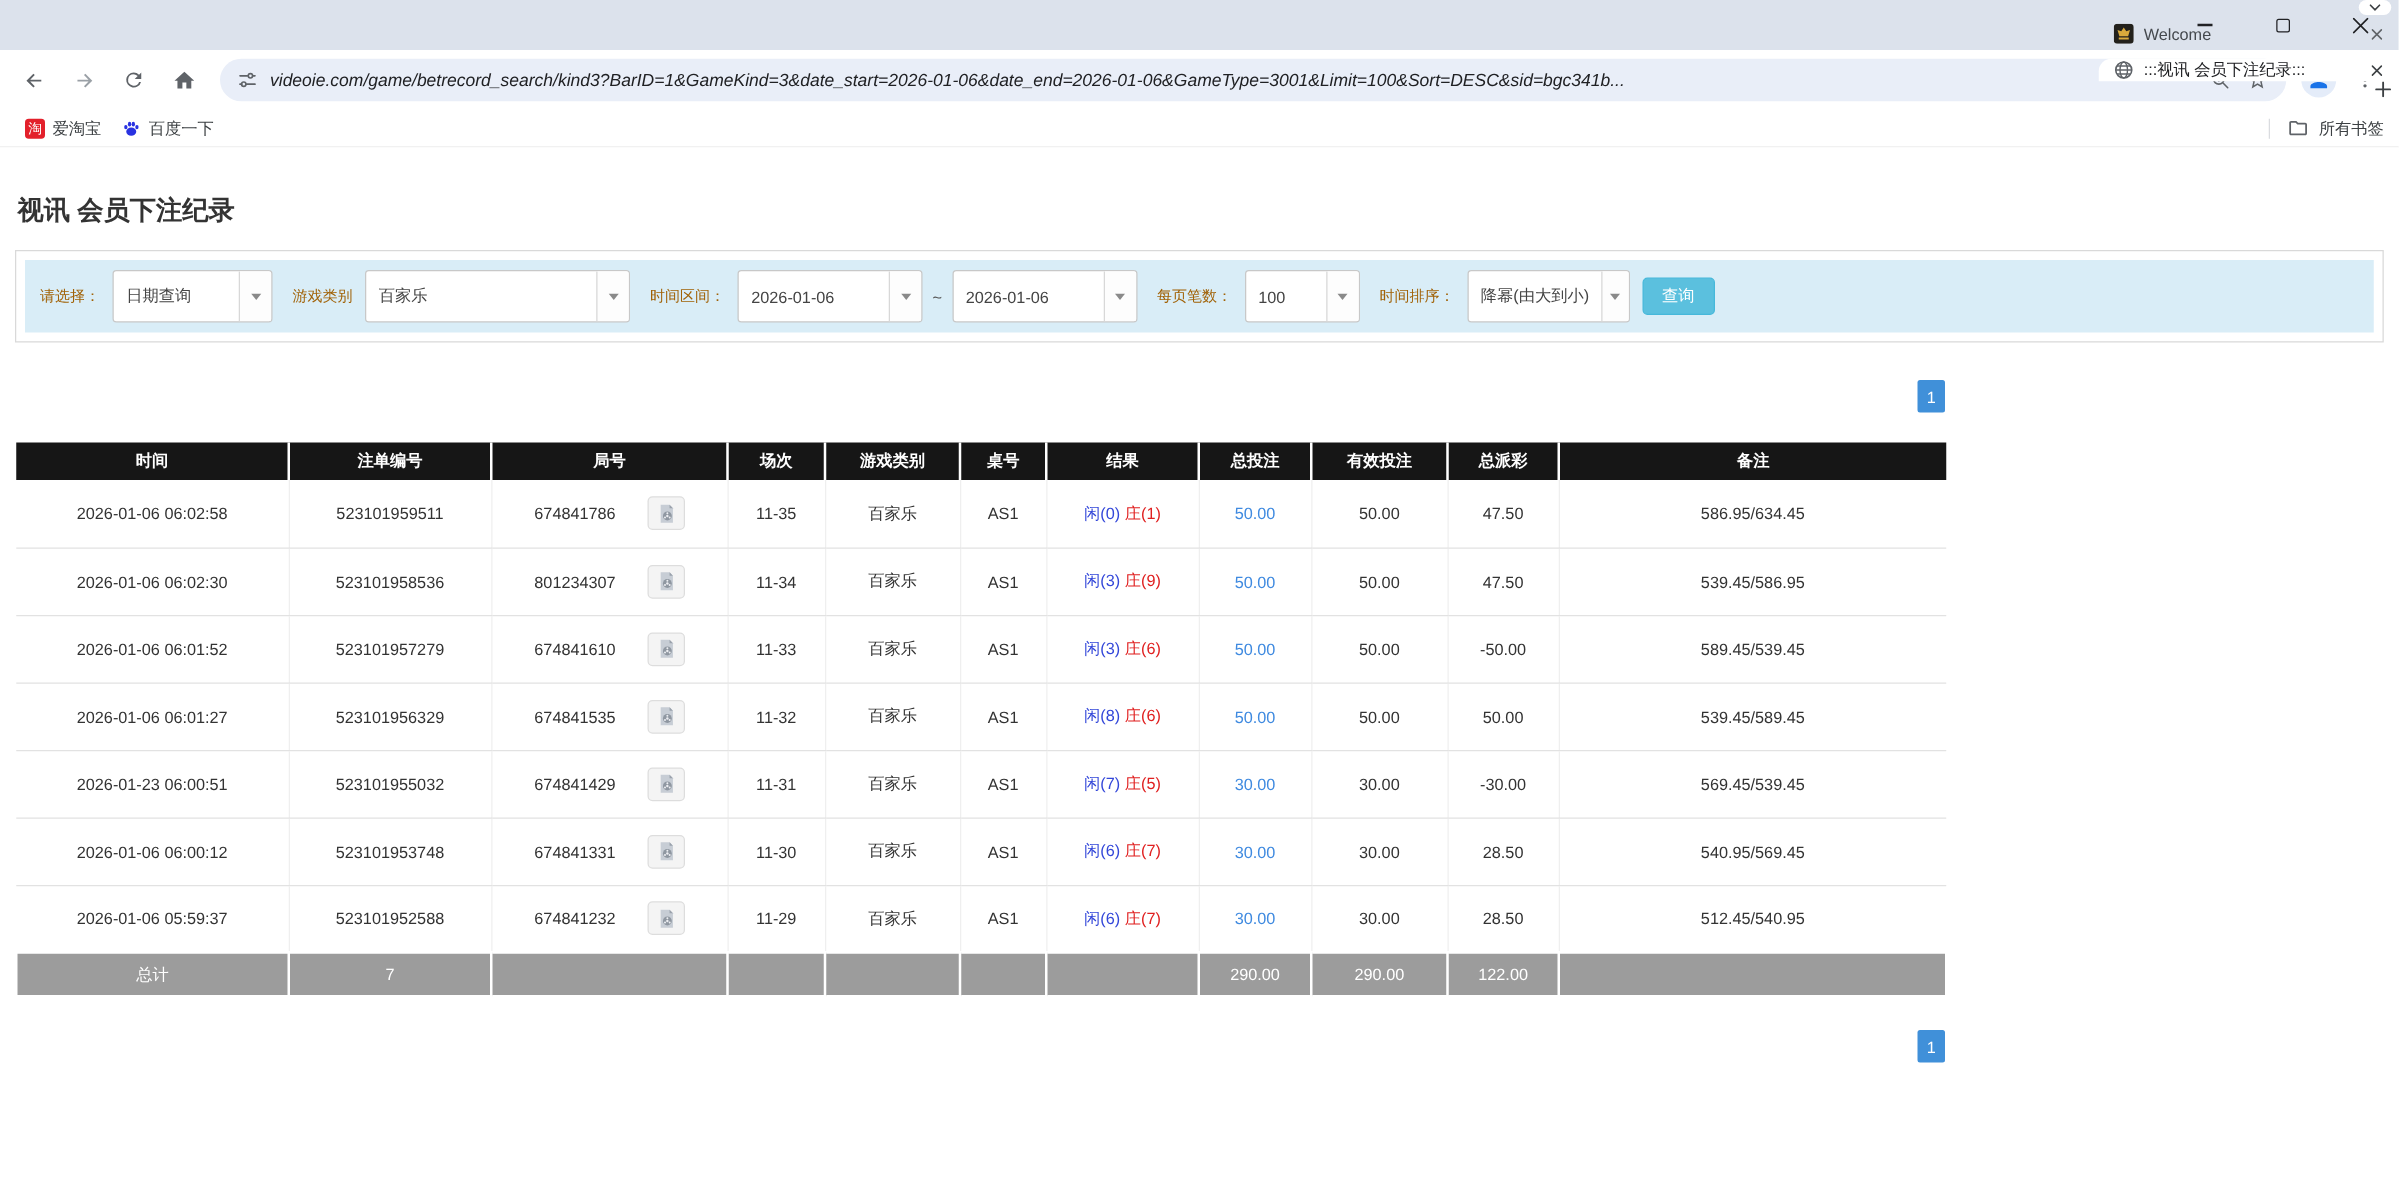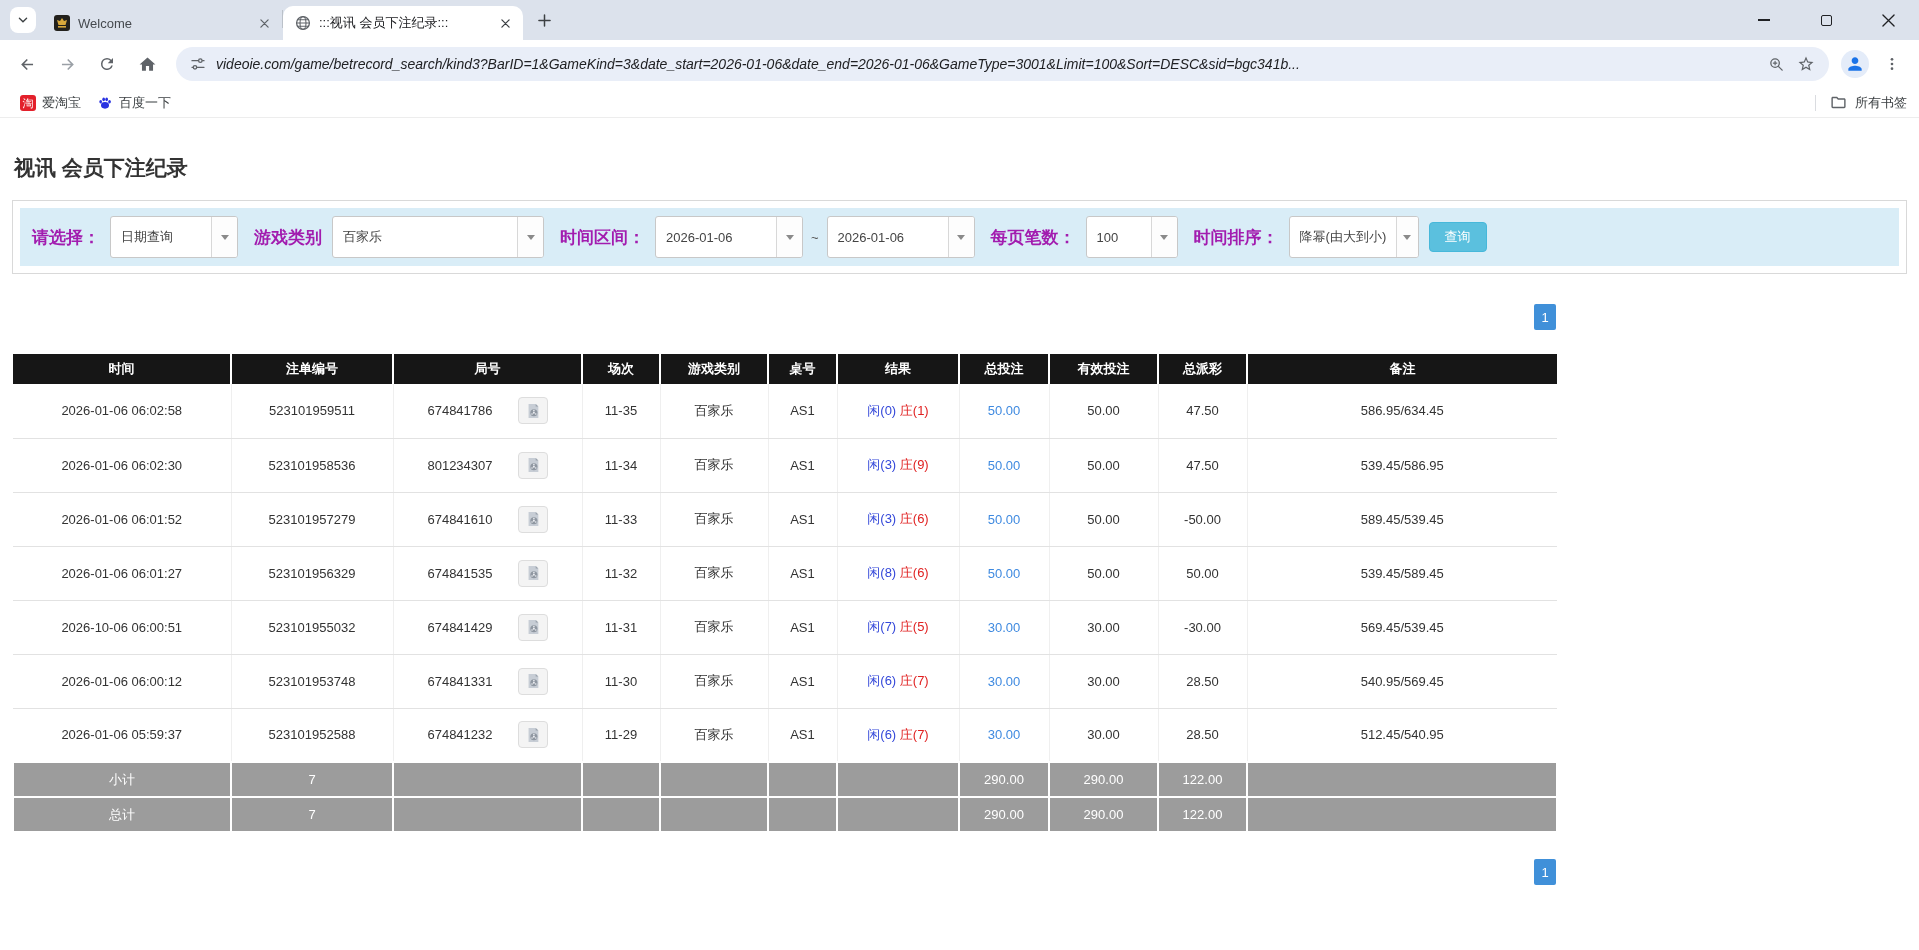--- a/index.html
+++ b/index.html
@@ -1,19 +1,19 @@
 <!DOCTYPE html>
 <html><head>
 <meta charset="utf-8">
 <style>
   * { margin:0; padding:0; box-sizing:border-box; }
   html,body { width:1919px; height:950px; overflow:hidden; font-family:"Liberation Sans", sans-serif; background:#fff; }
 
   
-  .tabstrip { height:40px; background:#dce2ec; display:flex; align-items:flex-end; padding-left:8px; position:relative; }
+  .tabstrip { height:40px; background:#dce2ec; display:flex; align-items:flex-end; padding-left:8px; position:relative;flex-direction:column; }
   .tab-search { width:26px; height:26px; margin:0 6px 7px 2px; background:#fff; border-radius:8px; display:flex; align-items:center; justify-content:center; }
   .tab { width:240px; height:34px; display:flex; align-items:center; padding:0 10px 0 12px; font-size:13px; color:#45494e; gap:8px; border-radius:10px 10px 0 0; }
   .tab.active { background:#fff; color:#202124; }
   .tab .title { flex:1; white-space:nowrap; overflow:hidden; text-overflow:ellipsis; }
   .tab-close { width:16px; height:16px; display:flex; align-items:center; justify-content:center; border-radius:50%; flex-shrink:0; }
   .tab-divider { width:1px; height:18px; background:#9aa0a6; margin-bottom:12px; opacity:.5; }
   .favicon { width:16px; height:16px; flex-shrink:0; }
   .newtab { width:26px; height:26px; margin:0 0 7px 8px; display:flex; align-items:center; justify-content:center; }
   .win-controls { position:absolute; right:0; top:0; height:40px; display:flex; }
   .win-btn { width:62px; height:40px; display:flex; align-items:center; justify-content:center; }
@@ -31,21 +31,21 @@
   .bm-item { display:flex; align-items:center; gap:6px; padding:0 8px; height:24px; border-radius:12px; }
   .bm-right { margin-left:auto; display:flex; align-items:center; gap:8px; }
   .bm-divider { width:1px; height:16px; background:#dadce0; margin-right:6px; }
   .ticon { width:16px; height:16px; border-radius:3px; background:#e3202b; color:#fff; font-size:11px; line-height:16px; text-align:center; flex-shrink:0; }
 
   
   .content { padding:0 12px; background:#fff; }
   .page-title { font-size:21px; font-weight:bold; color:#333; padding:36px 0 18px 2px; }
   .filter-outer { border:1px solid #d9d9d9; padding:7px; background:#fff; }
   .filter-bar { background:#d9edf7; display:flex; align-items:center; padding:8px 10px; gap:6px; }
-  .f-label { color:#a21caf; font-weight:bold; font-size:17px; margin:0 4px 0 10px; white-space:nowrap; }
+  .f-label { color:#a16207; font-weight:normal; font-size:12px; margin:0 4px 0 10px; white-space:nowrap; }
   .f-label:first-child { margin-left:2px; }
   .combo { display:inline-flex; align-items:stretch; height:42px; background:#fff; border:1px solid #c8c8c8; border-radius:3px; overflow:hidden; flex-shrink:0; }
   .combo-text { display:flex; align-items:center; padding:0 10px; font-size:13px; color:#444; flex:1; white-space:nowrap; }
   .combo-arrow { width:26px; border-left:1px solid #d8d8d8; display:flex; align-items:center; justify-content:center; background:#fdfdfd; }
   .arrow-tri { width:0; height:0; border-left:4px solid transparent; border-right:4px solid transparent; border-top:5px solid #8a8a8a; }
   .tilde { color:#555; font-size:13px; margin:0 2px; }
   .query-btn { height:30px; padding:0 15px; background:#5bc0de; border:1px solid #46b8da; border-radius:4px; color:#fff; font-size:13px; margin-left:4px; display:flex; align-items:center; }
 
   .info-bar { margin-top:22px; background:#dff0d8; height:38px; display:flex; align-items:center; justify-content:space-between; padding:0 16px; font-size:13px; }
   .info-left { color:#3c763d; }
@@ -408,21 +408,21 @@
             <td>11-32</td>
             <td>百家乐</td>
             <td>AS1</td>
             <td><span class="res-player">闲(8)</span> <span class="res-banker">庄(6)</span></td>
             <td><span class="bet-link">50.00</span></td>
             <td>50.00</td>
             <td>50.00</td>
             <td>539.45/589.45</td>
           </tr>
           <tr>
-            <td>2026-10-06 06:00:51</td>
+            <td>2026-01-23 06:00:51</td>
             <td>523101955032</td>
             <td><span class="round-wrap">
                 <span>674841429</span>
                 <span class="video-btn">
                   <svg width="16" height="16" viewBox="0 0 18 18">
                     <path d="M4 1h8l3 3v13H4z" fill="#c7cdd5"></path>
                     <path d="M12 1l3 3h-3z" fill="#9aa2ac"></path>
                     <circle cx="10" cy="11" r="4" fill="#8f97a1"></circle>
                     <circle cx="10" cy="11" r="1.1" fill="#eceef2"></circle>
                     <circle cx="10" cy="8.6" r="0.9" fill="#eceef2"></circle>
@@ -487,33 +487,20 @@
             <td>百家乐</td>
             <td>AS1</td>
             <td><span class="res-player">闲(6)</span> <span class="res-banker">庄(7)</span></td>
             <td><span class="bet-link">30.00</span></td>
             <td>30.00</td>
             <td>28.50</td>
             <td>512.45/540.95</td>
           </tr>
         </tbody>
       <tfoot>
-          <tr>
-            <td>小计</td>
-            <td>7</td>
-            <td></td>
-            <td></td>
-            <td></td>
-            <td></td>
-            <td></td>
-            <td>290.00</td>
-            <td>290.00</td>
-            <td>122.00</td>
-            <td></td>
-          </tr>
           <tr>
             <td>总计</td>
             <td>7</td>
             <td></td>
             <td></td>
             <td></td>
             <td></td>
             <td></td>
             <td>290.00</td>
             <td>290.00</td>

